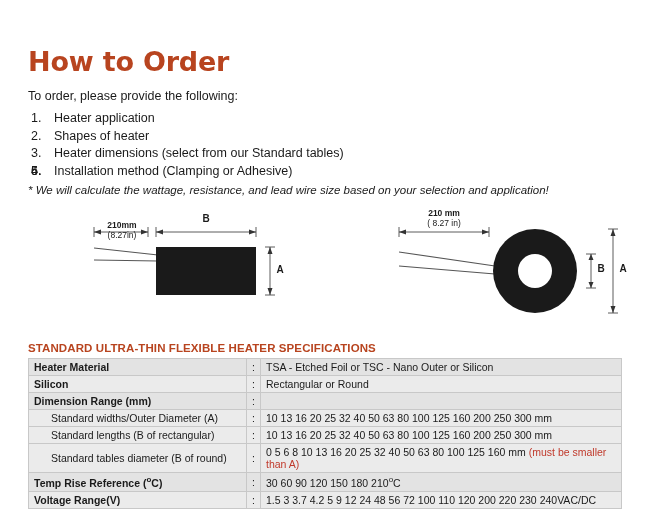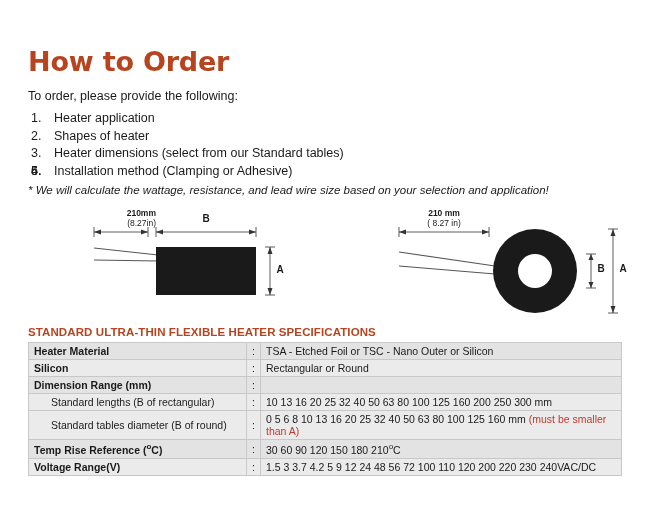--- a/index.html
+++ b/index.html
@@ -79,21 +79,21 @@
     color: #1a1a1a;
     white-space: nowrap;
   }
   .dimlabel b { font-weight: bold; }
 
   
   .spec-title {
     font-size: 11.5px;
     font-weight: bold;
     color: #b8441f;
-    margin-top: 6px;
+    margin-top: 22px;
     letter-spacing: 0.1px;
   }
   table.spec {
     width: 594px;
     border-collapse: collapse;
     margin-top: 4px;
     font-size: 10.5px;
   }
   table.spec td {
     border: 1px solid #c8c8c8;
@@ -151,21 +151,21 @@
         <line x1="24" y1="52" x2="88" y2="53" stroke="#555" stroke-width="1.1"></line>
 
         <rect x="86" y="39" width="100" height="48" fill="#1a1a1a"></rect>
 
         <line x1="200" y1="39" x2="200" y2="87" stroke="#333" stroke-width="0.8"></line>
         <line x1="195" y1="39" x2="205" y2="39" stroke="#333" stroke-width="0.8"></line>
         <line x1="195" y1="87" x2="205" y2="87" stroke="#333" stroke-width="0.8"></line>
         <polygon points="200,39 197.5,46 202.5,46" fill="#333"></polygon>
         <polygon points="200,87 197.5,80 202.5,80" fill="#333"></polygon>
       </svg>
-      <div class="dimlabel" style="left:18px; top:0px; width:68px;text-align:right;">
+      <div class="dimlabel" style="left:18px; top:12px; width:68px;">
         <b>210mm</b><br>
         <span>(8.27in)</span>
       </div>
       <div class="dimlabel" style="left:120px; top:6px; width:32px; font-weight:bold; font-size:10px;">B</div>
       <div class="dimlabel" style="left:203px; top:57px; width:14px; font-weight:bold; font-size:10px;">A</div>
     </div>
 
     <div class="diagram diag-right">
       <svg width="280" height="112" viewBox="0 0 280 112">
 
@@ -216,20 +216,25 @@
         <td class="label">Silicon</td>
         <td class="colon">:</td>
         <td class="value">Rectangular or Round</td>
       </tr>
       <tr class="shade">
         <td class="label">Dimension Range (mm)</td>
         <td class="colon">:</td>
         <td class="value"></td>
       </tr>
       <tr class="shade2">
+        <td class="label sub">Standard widths/Outer Diameter (A)</td>
+        <td class="colon">:</td>
+        <td class="value">10  13  16  20  25  32  40  50  63  80  100  125  160  200  250 300 mm</td>
+      </tr>
+      <tr class="shade2">
         <td class="label sub">Standard lengths (B of rectangular)</td>
         <td class="colon">:</td>
         <td class="value">10  13  16  20  25  32  40  50  63  80  100  125  160  200  250 300 mm</td>
       </tr>
       <tr class="shade2">
         <td class="label sub">Standard tables diameter (B of round)</td>
         <td class="colon">:</td>
         <td class="value"><span>0   5  6   8   10   13   16   20   25   32   40   50   63   80   100   125   160 mm</span> <span class="warn">(must be smaller than A)</span></td>
       </tr>
       <tr class="shade">

